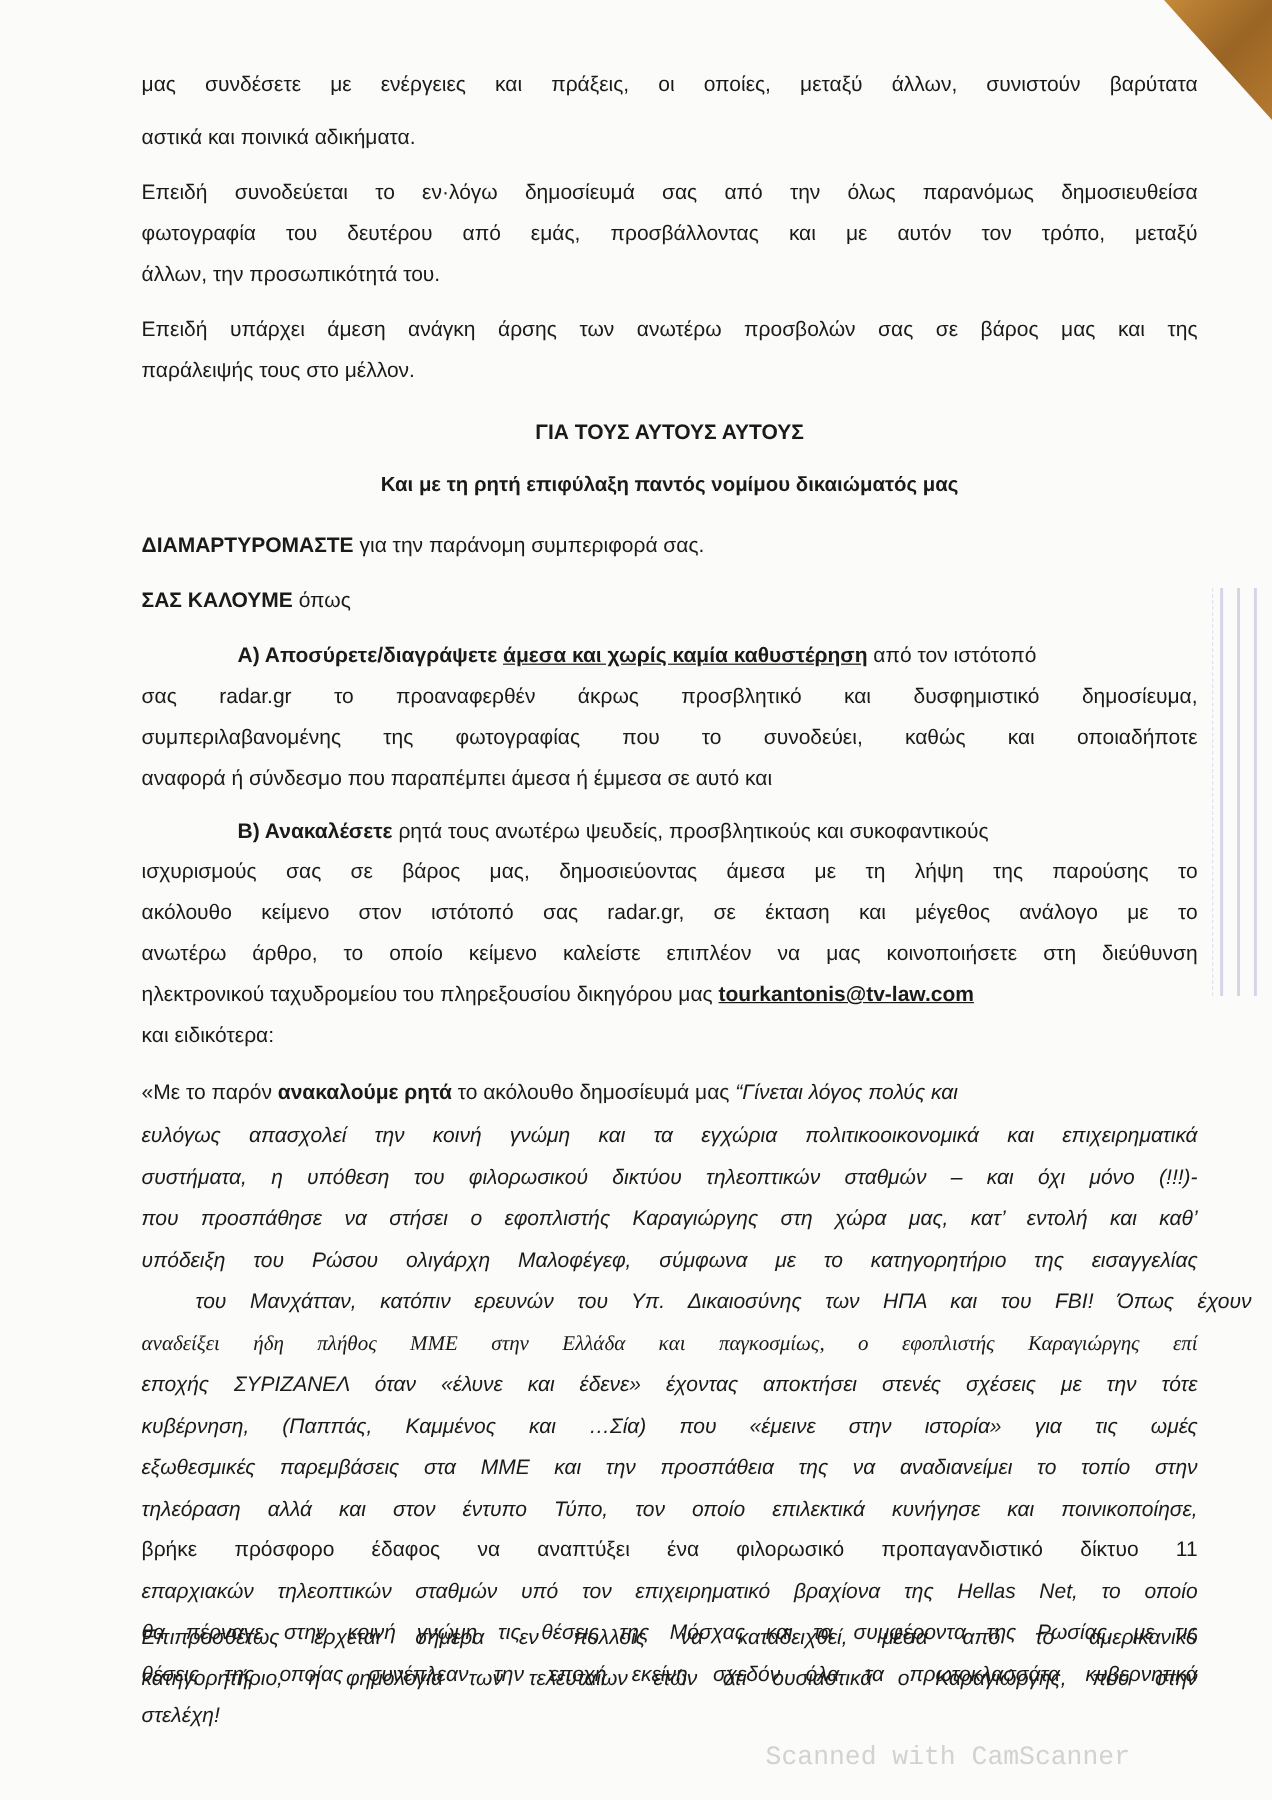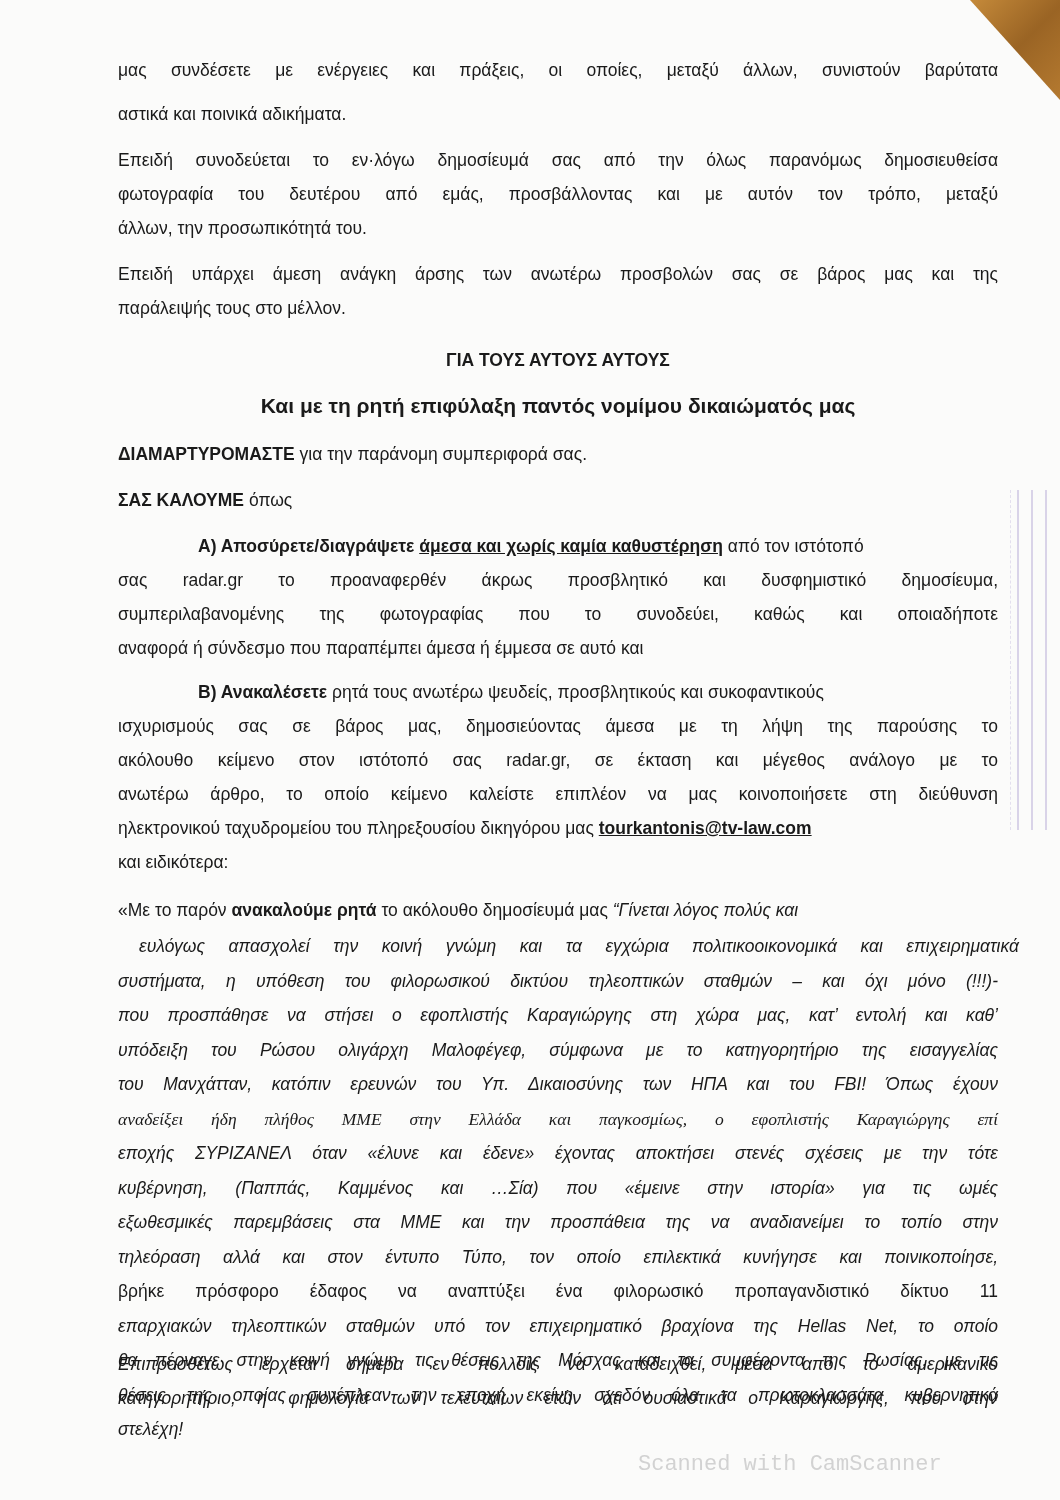--- a/index.html
+++ b/index.html
@@ -46,21 +46,21 @@
     <div class="line" style="top:44px">αστικά και ποινικά αδικήματα.</div>
 
     <div class="line just" style="top:90px">Επειδή συνοδεύεται το εν·λόγω δημοσίευμά σας από την όλως παρανόμως δημοσιευθείσα</div>
     <div class="line just" style="top:124px">φωτογραφία του δευτέρου από εμάς, προσβάλλοντας και με αυτόν τον τρόπο, μεταξύ</div>
     <div class="line" style="top:158px">άλλων, την προσωπικότητά του.</div>
 
     <div class="line just" style="top:204px">Επειδή υπάρχει άμεση ανάγκη άρσης των ανωτέρω προσβολών σας σε βάρος μας και της</div>
     <div class="line" style="top:238px">παράλειψής τους στο μέλλον.</div>
 
     <div class="line center" style="top:290px">ΓΙΑ ΤΟΥΣ ΑΥΤΟΥΣ ΑΥΤΟΥΣ</div>
-    <div class="line center" style="top:334px; font-size:21px">Και με τη ρητή επιφύλαξη παντός νομίμου δικαιώματός μας</div>
+    <div class="line center" style="top:334px; font-size:17px">Και με τη ρητή επιφύλαξη παντός νομίμου δικαιώματός μας</div>
 
     <div class="line" style="top:384px">
       <b>ΔΙΑΜΑΡΤΥΡΟΜΑΣΤΕ</b><span> για την παράνομη συμπεριφορά σας.</span>
     </div>
 
     <div class="line" style="top:430px">
       <b>ΣΑΣ ΚΑΛΟΥΜΕ</b><span> όπως</span>
     </div>
 
     <div class="line" style="top:476px; left:80px">
@@ -78,25 +78,25 @@
     <div class="line just" style="top:724px">ανωτέρω άρθρο, το οποίο κείμενο καλείστε επιπλέον να μας κοινοποιήσετε στη διεύθυνση</div>
     <div class="line" style="top:758px">
       <span>ηλεκτρονικού ταχυδρομείου του πληρεξουσίου δικηγόρου μας </span><span class="u">tourkantonis@tv-law.com</span>
     </div>
     <div class="line" style="top:792px">και ειδικότερα:</div>
 
     <div class="line" style="top:840px">
       <span>«Με το παρόν </span><b>ανακαλούμε ρητά</b><span> το ακόλουθο δημοσίευμά μας </span><i>“Γίνεται λόγος πολύς και</i>
     </div>
     <div id="quote-lines">
-        <div class="line just" style="top: 876px; font-style: italic; margin-left: 21px;">ευλόγως απασχολεί την κοινή γνώμη και τα εγχώρια πολιτικοοικονομικά και επιχειρηματικά</div>
+        <div class="line just" style="top: 876px; font-style: italic;">ευλόγως απασχολεί την κοινή γνώμη και τα εγχώρια πολιτικοοικονομικά και επιχειρηματικά</div>
         <div class="line just" style="top: 910.5px; font-style: italic;">συστήματα, η υπόθεση του φιλορωσικού δικτύου τηλεοπτικών σταθμών – και όχι μόνο (!!!)-</div>
         <div class="line just" style="top: 945px; font-style: italic;">που προσπάθησε να στήσει ο εφοπλιστής Καραγιώργης στη χώρα μας, κατ’ εντολή και καθ’</div>
         <div class="line just" style="top: 979.5px; font-style: italic;">υπόδειξη του Ρώσου ολιγάρχη Μαλοφέγεφ, σύμφωνα με το κατηγορητήριο της εισαγγελίας</div>
-        <div class="line just" style="top: 1014px; font-style: italic;">του Μανχάτταν, κατόπιν ερευνών του Υπ. Δικαιοσύνης των ΗΠΑ και του FBI! Όπως έχουν</div>
+        <div class="line just" style="top: 1014px; font-style: italic; margin-left: 45px;">του Μανχάτταν, κατόπιν ερευνών του Υπ. Δικαιοσύνης των ΗΠΑ και του FBI! Όπως έχουν</div>
         <div class="line just" style="top: 1048.5px; font-style: italic; font-family: Liberation Serif, serif;">αναδείξει ήδη πλήθος ΜΜΕ στην Ελλάδα και παγκοσμίως, ο εφοπλιστής Καραγιώργης επί</div>
         <div class="line just" style="top: 1083px; font-style: italic;">εποχής ΣΥΡΙΖΑΝΕΛ όταν «έλυνε και έδενε» έχοντας αποκτήσει στενές σχέσεις με την τότε</div>
         <div class="line just" style="top: 1117.5px; font-style: italic;">κυβέρνηση, (Παππάς, Καμμένος και …Σία) που «έμεινε στην ιστορία» για τις ωμές</div>
         <div class="line just" style="top: 1152px; font-style: italic;">εξωθεσμικές παρεμβάσεις στα ΜΜΕ και την προσπάθεια της να αναδιανείμει το τοπίο στην</div>
         <div class="line just" style="top: 1186.5px; font-style: italic;">τηλεόραση αλλά και στον έντυπο Τύπο, τον οποίο επιλεκτικά κυνήγησε και ποινικοποίησε,</div>
         <div class="line just" style="top: 1221px; ">βρήκε πρόσφορο έδαφος να αναπτύξει ένα φιλορωσικό προπαγανδιστικό δίκτυο 11</div>
         <div class="line just" style="top: 1255.5px; font-style: italic;">επαρχιακών τηλεοπτικών σταθμών υπό τον επιχειρηματικό βραχίονα της Hellas Net, το οποίο</div>
         <div class="line just" style="top: 1290px; font-style: italic;">θα πέρναγε στην κοινή γνώμη τις θέσεις της Μόσχας και τα συμφέροντα της Ρωσίας, με τις</div>
         <div class="line just" style="top: 1324.5px; font-style: italic;">θέσεις της οποίας συνέπλεαν την εποχή εκείνη σχεδόν όλα τα πρωτοκλασσάτα κυβερνητικά</div>
         <div class="line" style="top: 1359px; font-style: italic;">στελέχη!</div>

